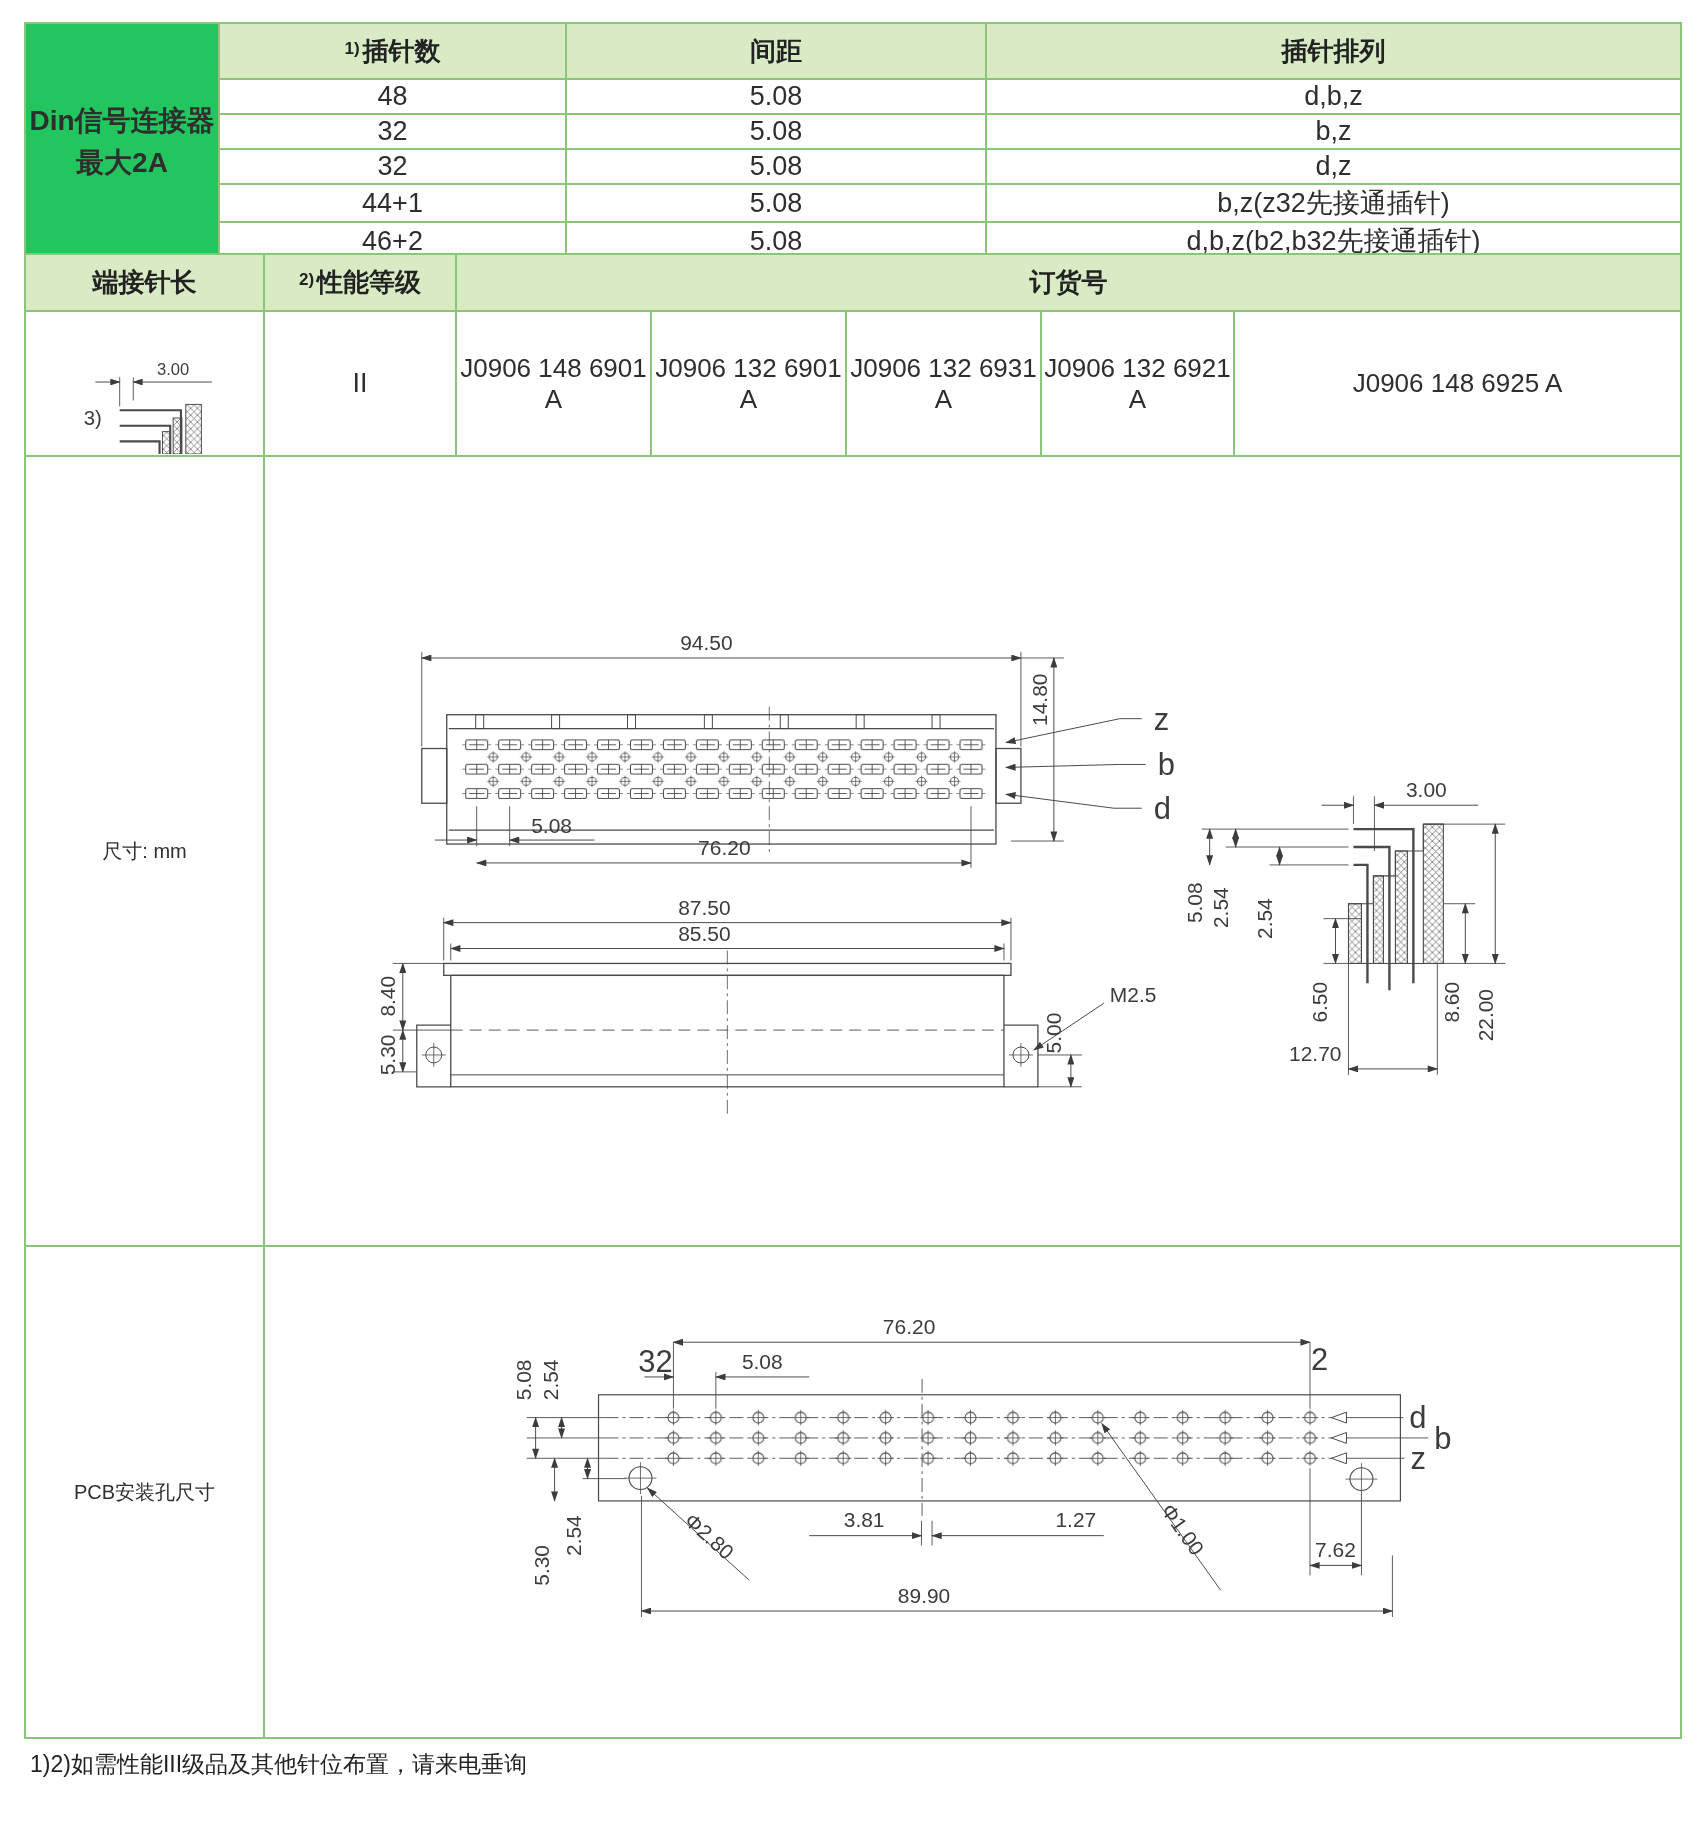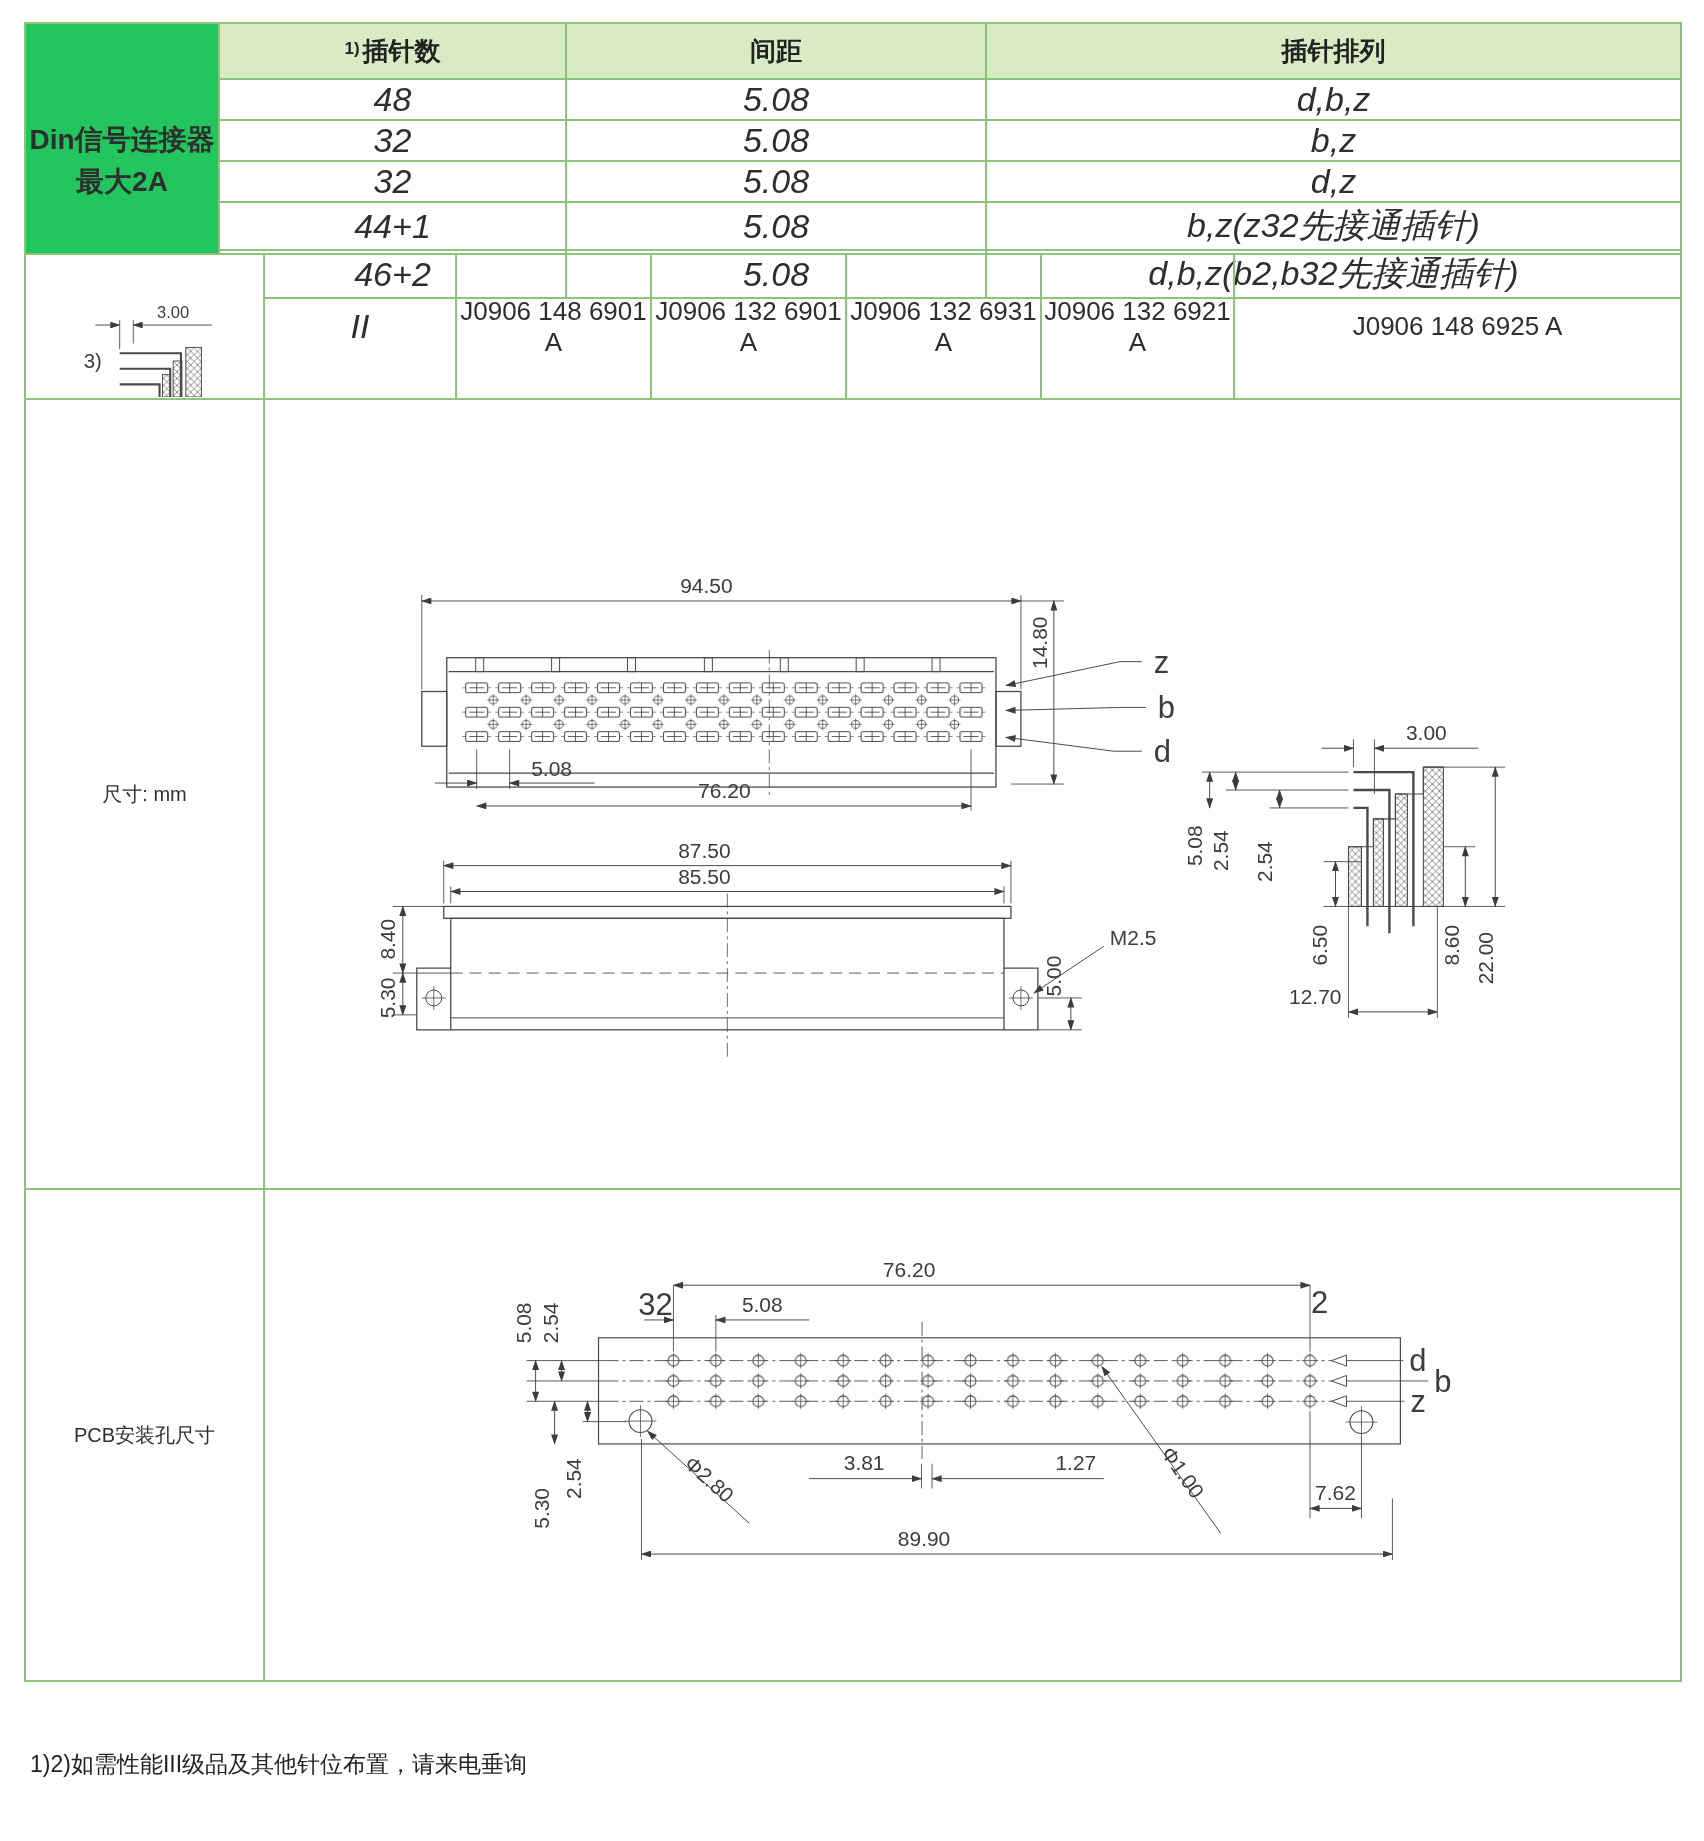--- a/index.html
+++ b/index.html
@@ -11,21 +11,21 @@
   html,body{margin:0;padding:0;background:#fff;}
   .sheet{
     position:relative;width:1704px;height:1841px;background:#fff;
     font-family:"Liberation Sans","DejaVu Sans",sans-serif;color:var(--ink);
     overflow:hidden;
   }
   table.tbl{position:absolute;border-collapse:collapse;table-layout:fixed;}
   .tbl td,.tbl th{border:2px solid var(--green);padding:0;text-align:center;vertical-align:middle;overflow:hidden;}
   .tbl th{background:var(--fill);font-size:26px;font-weight:700;color:#222;}
   .sup{font-size:17px;font-weight:700;vertical-align:6px;padding-right:3px;}
-  .val{font-size:34px;font-weight:400;font-style:italic;}
+  .val{font-size:27px;font-weight:400;}
   .prod{font-size:28px;font-weight:700;line-height:42px;background:#22c55e;}
   .ordno{font-size:26px;}
   .rowlabel{font-size:20px;background:#fff;}
   .drawcell{background:#fff;}
   svg{display:block;}
   svg text{font-family:"Liberation Sans","DejaVu Sans",sans-serif;fill:#3c3c3c;font-size:21px;}
   svg text.big{font-size:31px;}
   .notes{position:absolute;left:30px;top:1746px;font-size:23px;line-height:37px;color:#222;text-align:center;}
 </style>
 </head>
@@ -82,20 +82,25 @@
     <colgroup>
       <col style="width:239px">
         <col style="width:192px">
         <col style="width:195px">
         <col style="width:195px">
       <col style="width:195px">
         <col style="width:193px">
         <col style="width:447px">
     </colgroup>
     <tbody>
+        <tr style="height:57px">
+      <th>端接针长</th>
+      <th><span class="sup">2)</span><span>性能等级</span></th>
+      <th colspan="5">订货号</th>
+    </tr>
     <tr style="height:145px">
       <td class="drawcell">
 
         <svg width="235" height="141" viewBox="0 0 239 145">
           <defs>
             <pattern id="hatchA" width="7" height="7" patternUnits="userSpaceOnUse">
               <path d="M0,7 L7,0 M0,0 L7,7" stroke="#5a5a5a" stroke-width="0.7"></path>
             </pattern>
             <marker id="arrA" viewBox="0 0 12 8" refX="11" refY="4" markerWidth="11" markerHeight="7" orient="auto-start-reverse">
                   <path d="M0,0 L12,4 L0,8 z" fill="#3c3c3c"></path>

